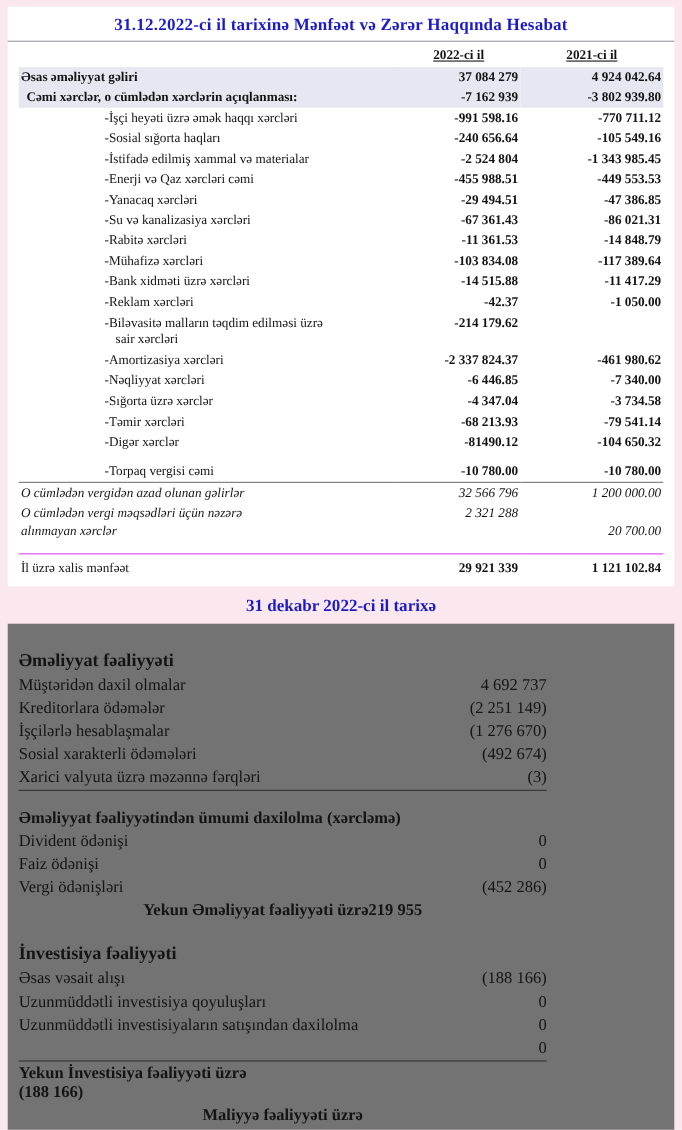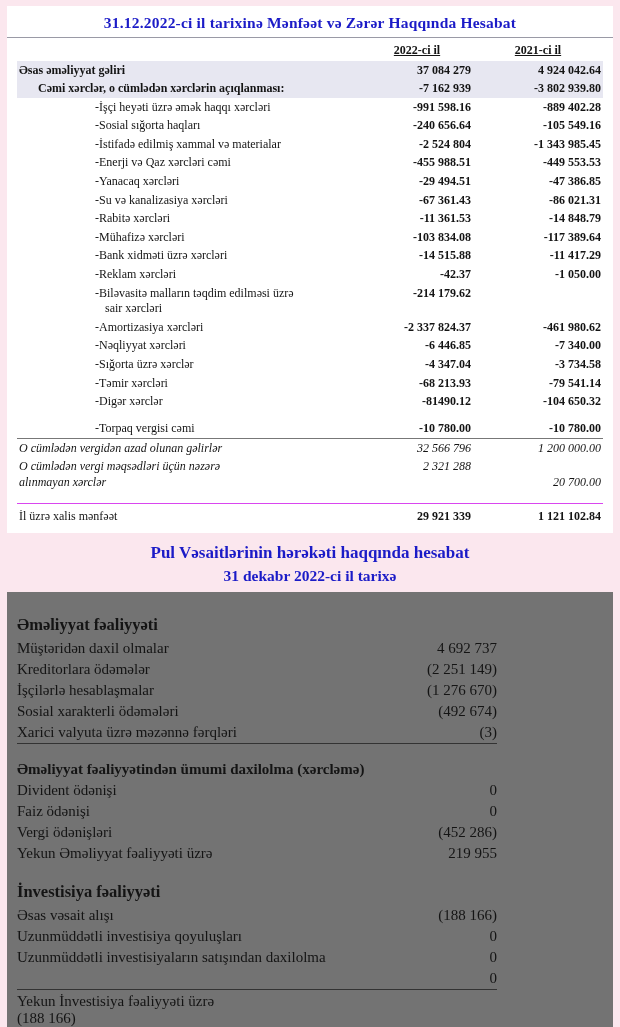--- a/index.html
+++ b/index.html
@@ -25,21 +25,21 @@
   table.pnl col.c-2022 { width:112px; }
   table.pnl col.c-2021 { width:130px; }
   table.pnl th { padding:2px 2px 3px; }
   table.pnl th.num { font-weight:bold; white-space:nowrap; }
   table.pnl th.num span { text-decoration:underline; }
   table.pnl td { padding:1.5px 2px; vertical-align:middle; line-height:1.3; }
   td.lbl { text-align:left; }
   td.num { text-align:right; font-weight:bold; white-space:nowrap; }
   tr.shaded td { background: var(--shade, #e7e7f1); }
   tr.bold td.lbl { font-weight:bold; }
-  tr.indent1 td.lbl { padding-left:21px;margin-top:43px; }
+  tr.indent1 td.lbl { padding-left:7px;margin-top:43px; }
   tr.detail td.lbl { padding-left:78px; font-weight:normal; }
   tr.detail td.lbl .l2 { padding-left:10px; }
   tr.italic td { font-style:italic; font-weight:normal; }
   tr.italic td.num { font-weight:normal; }
   tr.bt td { border-top:1px solid #777; }
   tr.gap-top td { padding-top:10px; }
   tr.pad-bottom td { padding-bottom:12px; }
   tr.net td { border-top:1px solid #d946ef; padding-top:5px; padding-bottom:3px; }
   tr.net td.num { font-weight:bold; }
   tr.vsplit td.v2022 { vertical-align:top; }
@@ -50,21 +50,21 @@
   .cf-titles { text-align:center; padding:8px 0 5px; }
   .cf-title  { color:var(--accent,#1b1bc7); font-weight:bold; font-size:17px; line-height:1.45; }
   .cf-subtitle { color:var(--accent,#1b1bc7); font-weight:bold; font-size:15.5px; line-height:1.35; }
   .cf-card { background:#737373; padding:20px 10px 8px; }
   .cf-heading  { font-weight:bold; font-size:16.5px; padding:3px 0 3px; }
   .cf-heading2 { font-weight:bold; font-size:15px; padding:2px 0 2px; }
   .cf-row {
     display:flex; justify-content:space-between; align-items:baseline;
     font-size:15px; padding:2px 0; margin-right:106px; min-height:21px;
   }
-  .cf-row.bold { font-weight:normal; }
+  .cf-row.bold { font-weight:bold;justify-content:center; }
   .cf-row.bb { border-bottom:1.2px solid #333; }
   .cf-row.bt { border-top:1.2px solid #333; padding-top:3px;flex-direction:column; }
   .cf-gap { height:15px; }
   .cf-label { text-align:left; }
   .cf-value { text-align:right; white-space:nowrap; }
 </style>
 </head>
 <body>
 
 <div class="page">
@@ -92,21 +92,21 @@
             <td class="num v2021">4 924 042.64</td>
           </tr>
           <tr class="shaded bold indent1">
             <td class="lbl">Cəmi xərclər, o cümlədən xərclərin açıqlanması:</td>
             <td class="num v2022">-7 162 939</td>
             <td class="num v2021">-3 802 939.80</td>
           </tr>
           <tr class="detail">
             <td class="lbl">-İşçi heyəti üzrə əmək haqqı xərcləri</td>
             <td class="num v2022">-991 598.16</td>
-            <td class="num v2021">-889 402.28</td>
+            <td class="num v2021">-770 711.12</td>
           </tr>
           <tr class="detail">
             <td class="lbl">-Sosial sığorta haqları</td>
             <td class="num v2022">-240 656.64</td>
             <td class="num v2021">-105 549.16</td>
           </tr>
           <tr class="detail">
             <td class="lbl">-İstifadə edilmiş xammal və materialar</td>
             <td class="num v2022">-2 524 804</td>
             <td class="num v2021">-1 343 985.45</td>
@@ -200,21 +200,20 @@
           <tr class="net">
             <td class="lbl">İl üzrə xalis mənfəət</td>
             <td class="num v2022">29 921 339</td>
             <td class="num v2021">1 121 102.84</td>
           </tr>
         </tbody>
     </table>
   </section>
 
   <div class="cf-titles">
-    <div class="cf-title">Pul Vəsaitlərinin hərəkəti haqqında hesabat</div>
     <div class="cf-subtitle">31 dekabr 2022-ci il tarixə</div>
   </div>
   <section class="cf-card">
     <div id="cf-body">
         <div class="cf-heading">Əməliyyat fəaliyyəti</div>
         <div class="cf-row">
           <span class="cf-label">Müştəridən daxil olmalar</span>
           <span class="cf-value">4 692 737</span>
         </div>
         <div class="cf-row">

